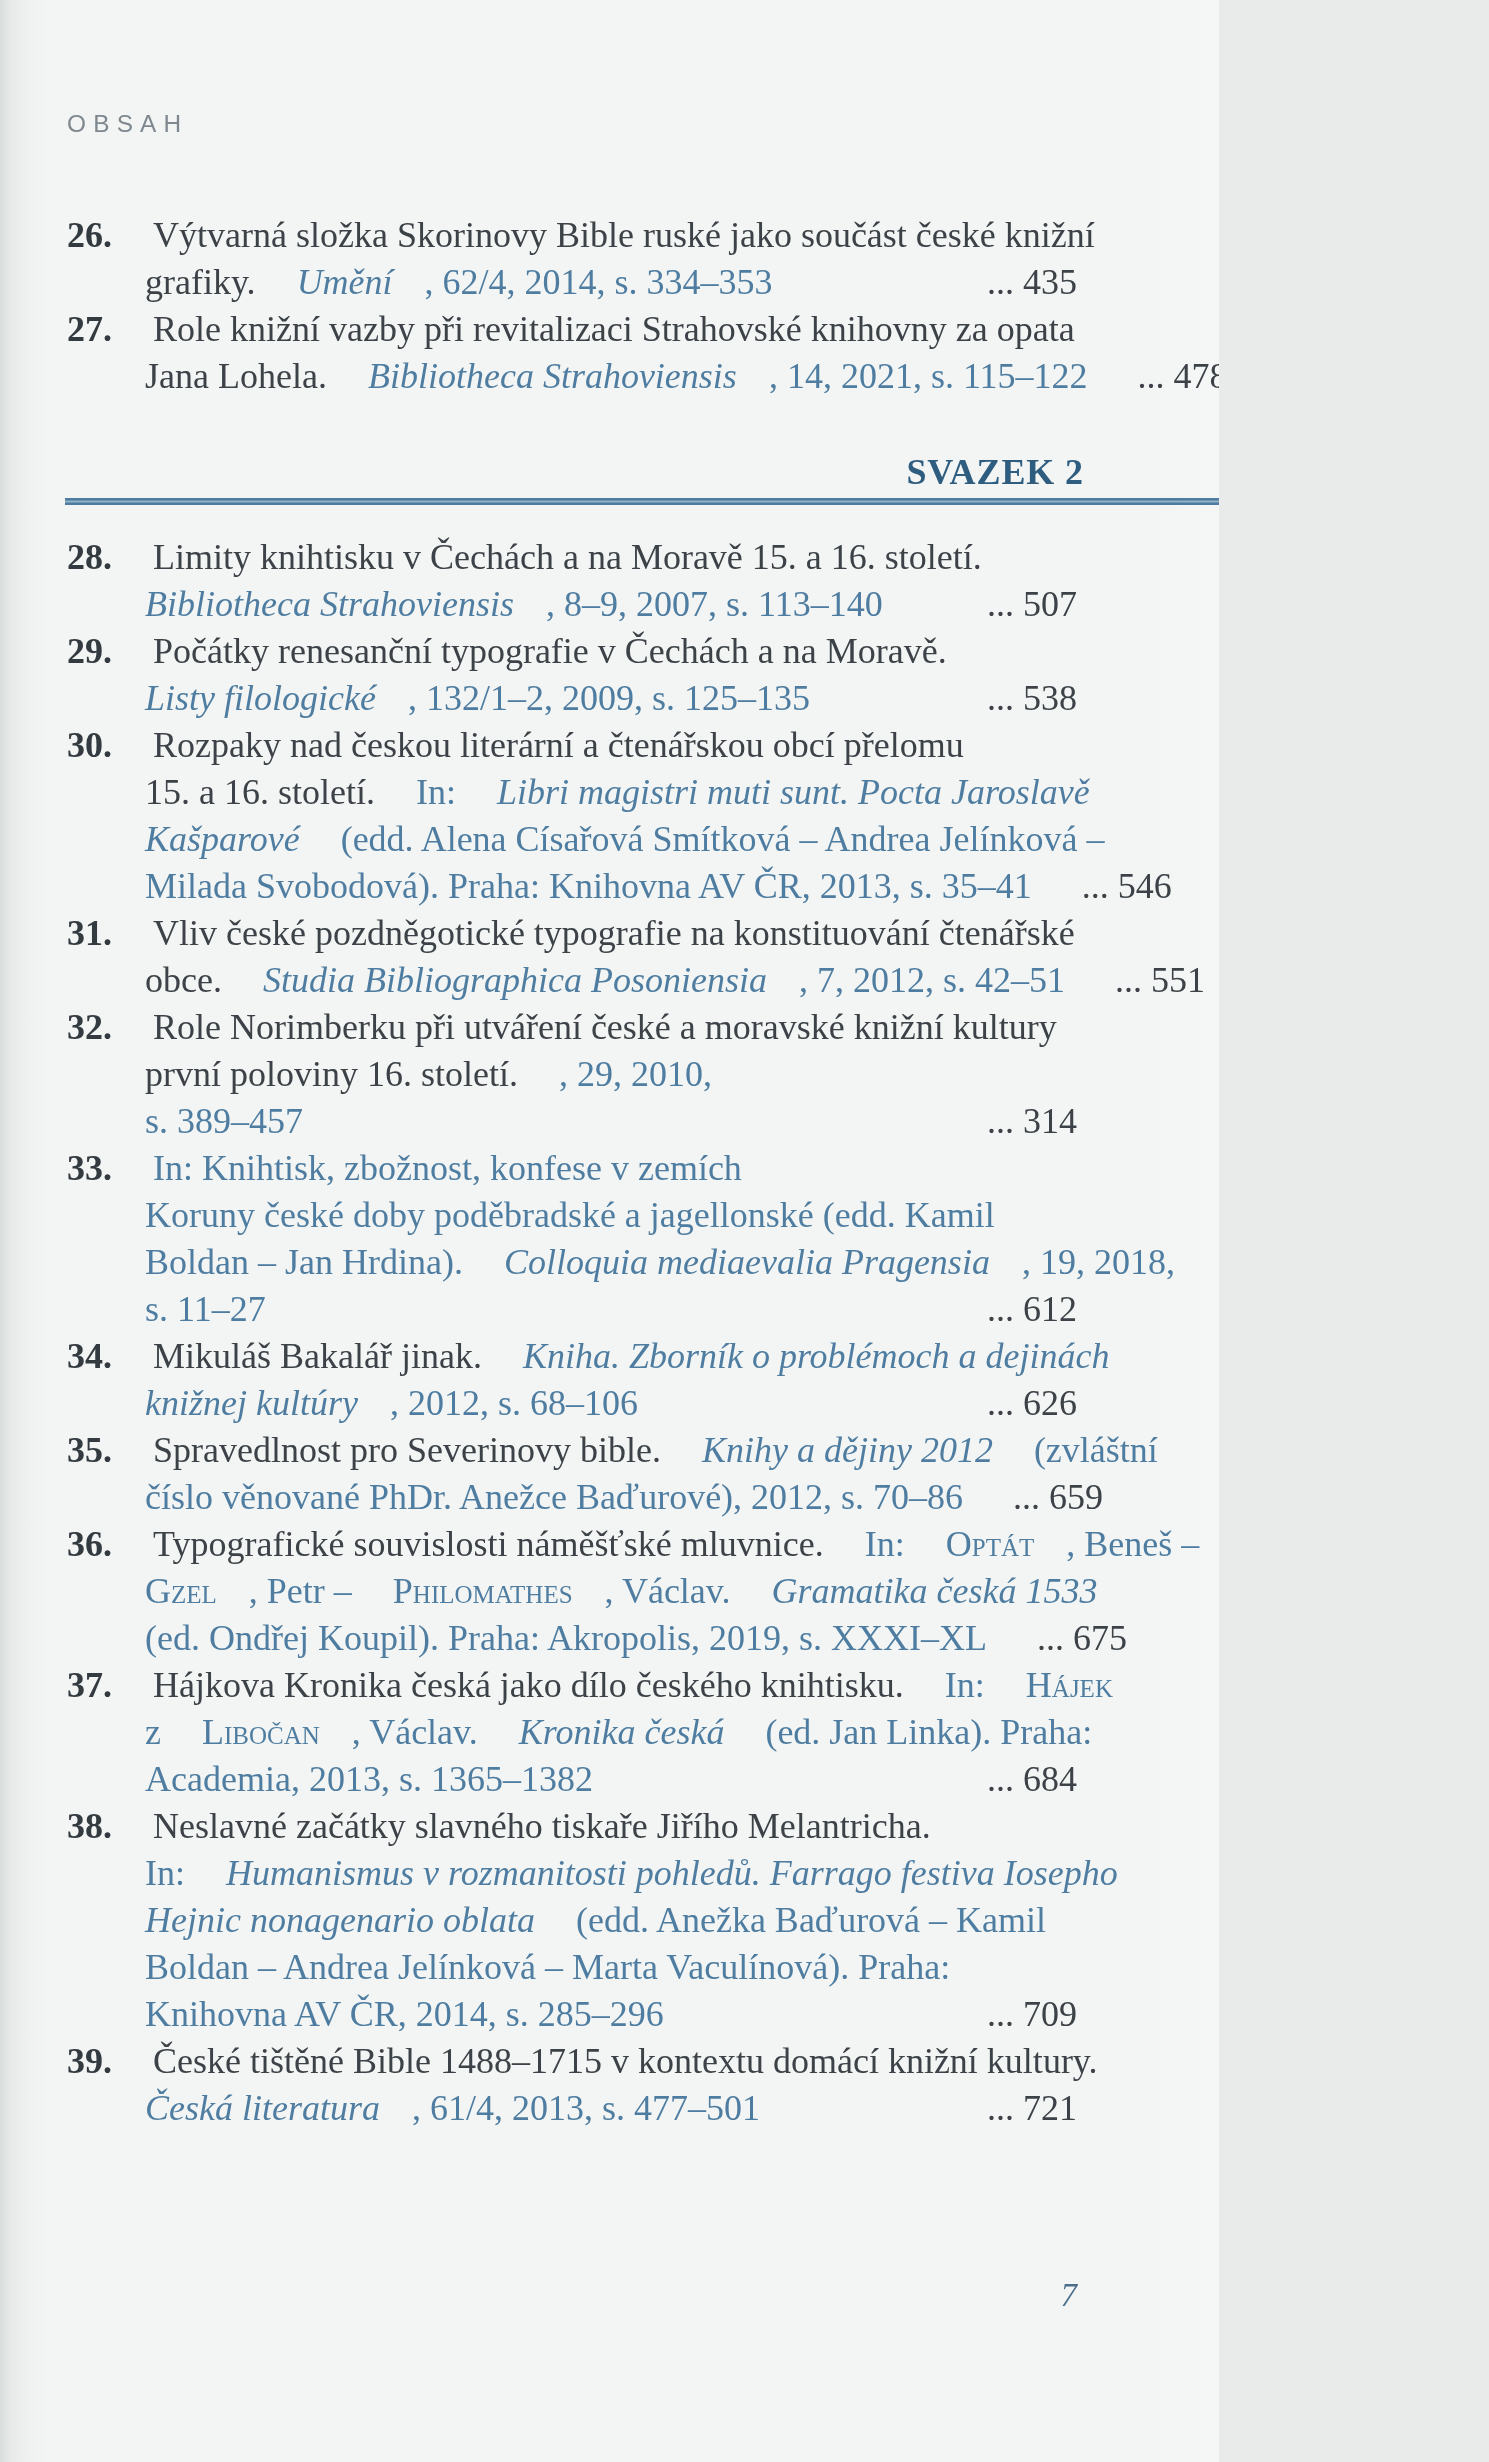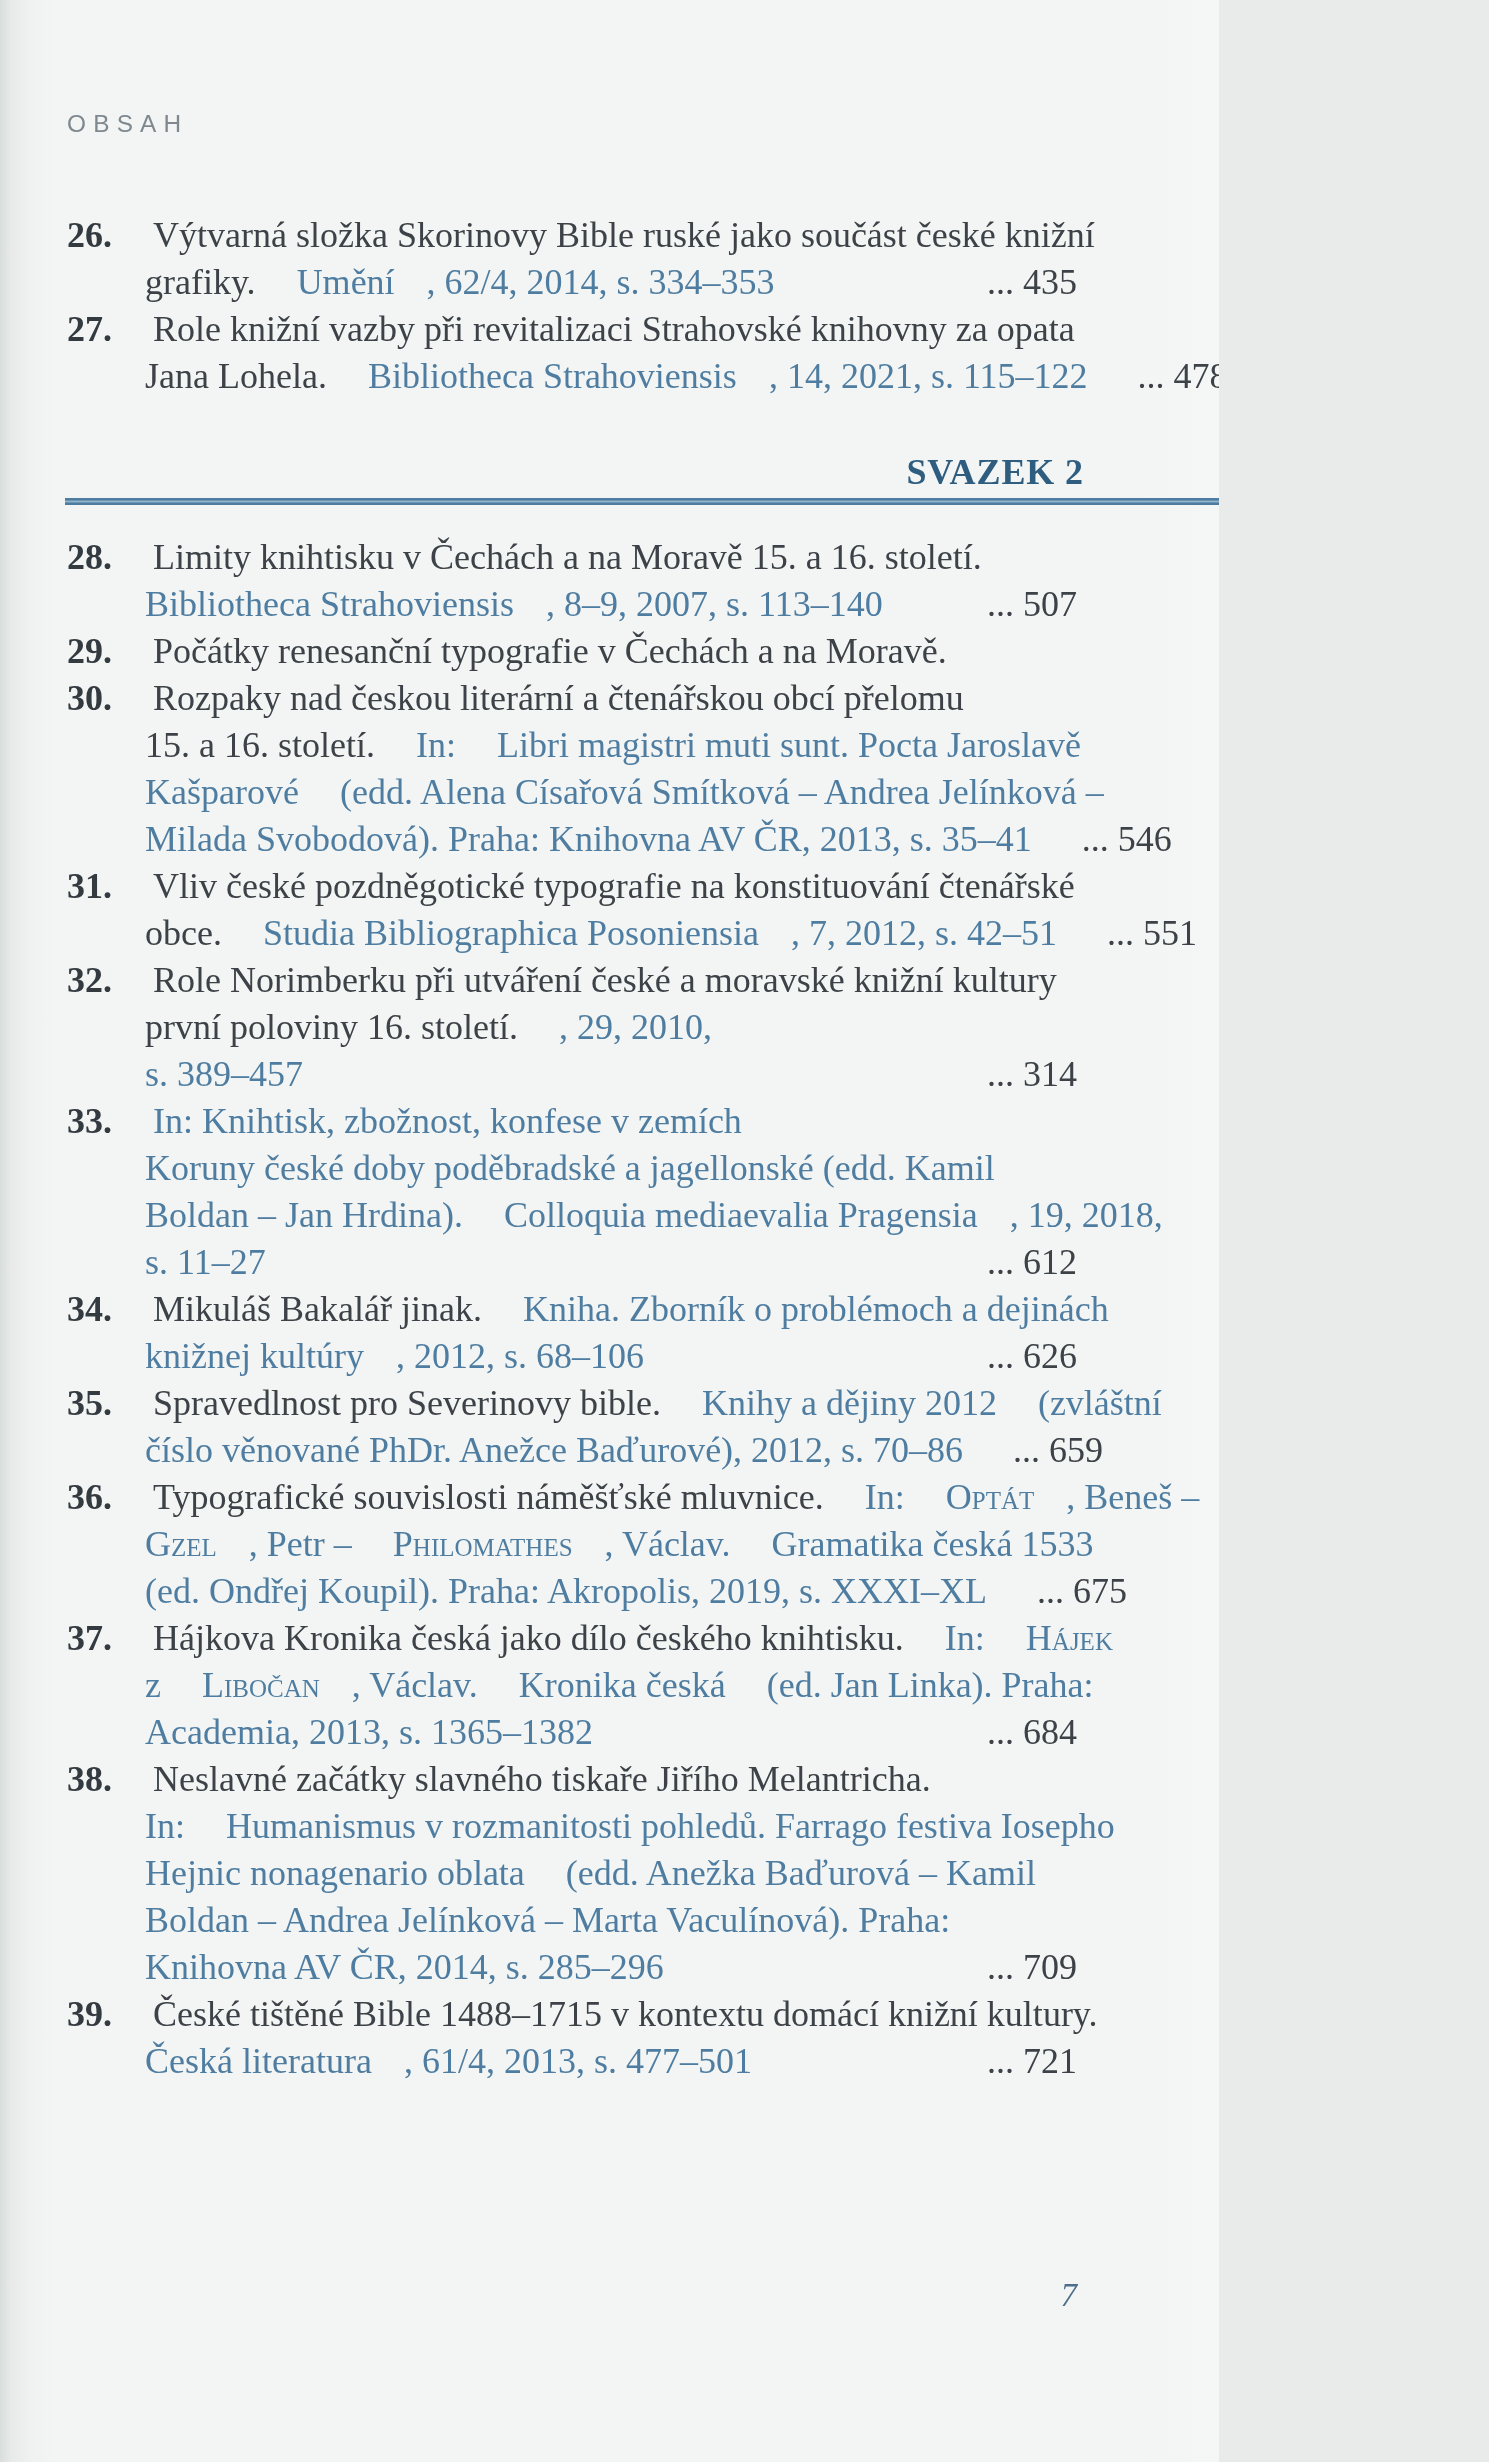--- a/index.html
+++ b/index.html
@@ -18,21 +18,21 @@
   }
   .entries{position:absolute;left:67px;right:142px;}
   #part1{top:212px;}
   #part2{top:534px;}
   .line{display:flex;align-items:baseline;line-height:47px;font-size:36px;gap:32px;}
   .line .seg,.line .num,.line .page-num{white-space:pre;}
   .num{flex:0 0 54px;font-weight:bold;color:#333a40;}
   .cont{margin-left:78px;}
   .seg.plain{color:#3c4247;}
   .seg.cite{color:#4f7da1;}
-  .seg.italic{color:#4f7da1;}
+  .seg.italic{color:#4f7da1;font-style:italic;}
   .seg.sc{color:#4f7da1;font-variant:small-caps;}
   .page-num{margin-left:auto;color:#3c4247;padding-left:18px;}
   .svazek{
     position:absolute;top:451px;right:135px;
     font-size:36px;font-weight:bold;letter-spacing:0.9px;color:#2f5d80;
   }
   .rule{
     position:absolute;left:65px;top:498px;width:1299px;height:7.2px;
     background:linear-gradient(#4e7ca0 0%,#4e7ca0 25%,#93b5cb 50%,#4e7ca0 75%,#4e7ca0 100%);
   }
@@ -87,20 +87,25 @@
           <span class="seg italic">Bibliotheca Strahoviensis</span>
           <span class="seg cite">, 8–9, 2007, s. 113–140</span>
           <span class="page-num">... 507</span>
         </div>
       </div>
       <div>
         <div class="line">
           <span class="num">29.</span>
           <span class="seg plain">Počátky renesanční typografie v Čechách a na Moravě.</span>
         </div>
+        <div class="line cont">
+          <span class="seg italic">Listy filologické</span>
+          <span class="seg cite">, 132/1–2, 2009, s. 125–135</span>
+          <span class="page-num">... 538</span>
+        </div>
       </div>
       <div>
         <div class="line">
           <span class="num">30.</span>
           <span class="seg plain">Rozpaky nad českou literární a čtenářskou obcí přelomu</span>
         </div>
         <div class="line cont">
           <span class="seg plain">15. a 16. století. </span>
           <span class="seg cite">In: </span>
           <span class="seg italic">Libri magistri muti sunt. Pocta Jaroslavě</span>

